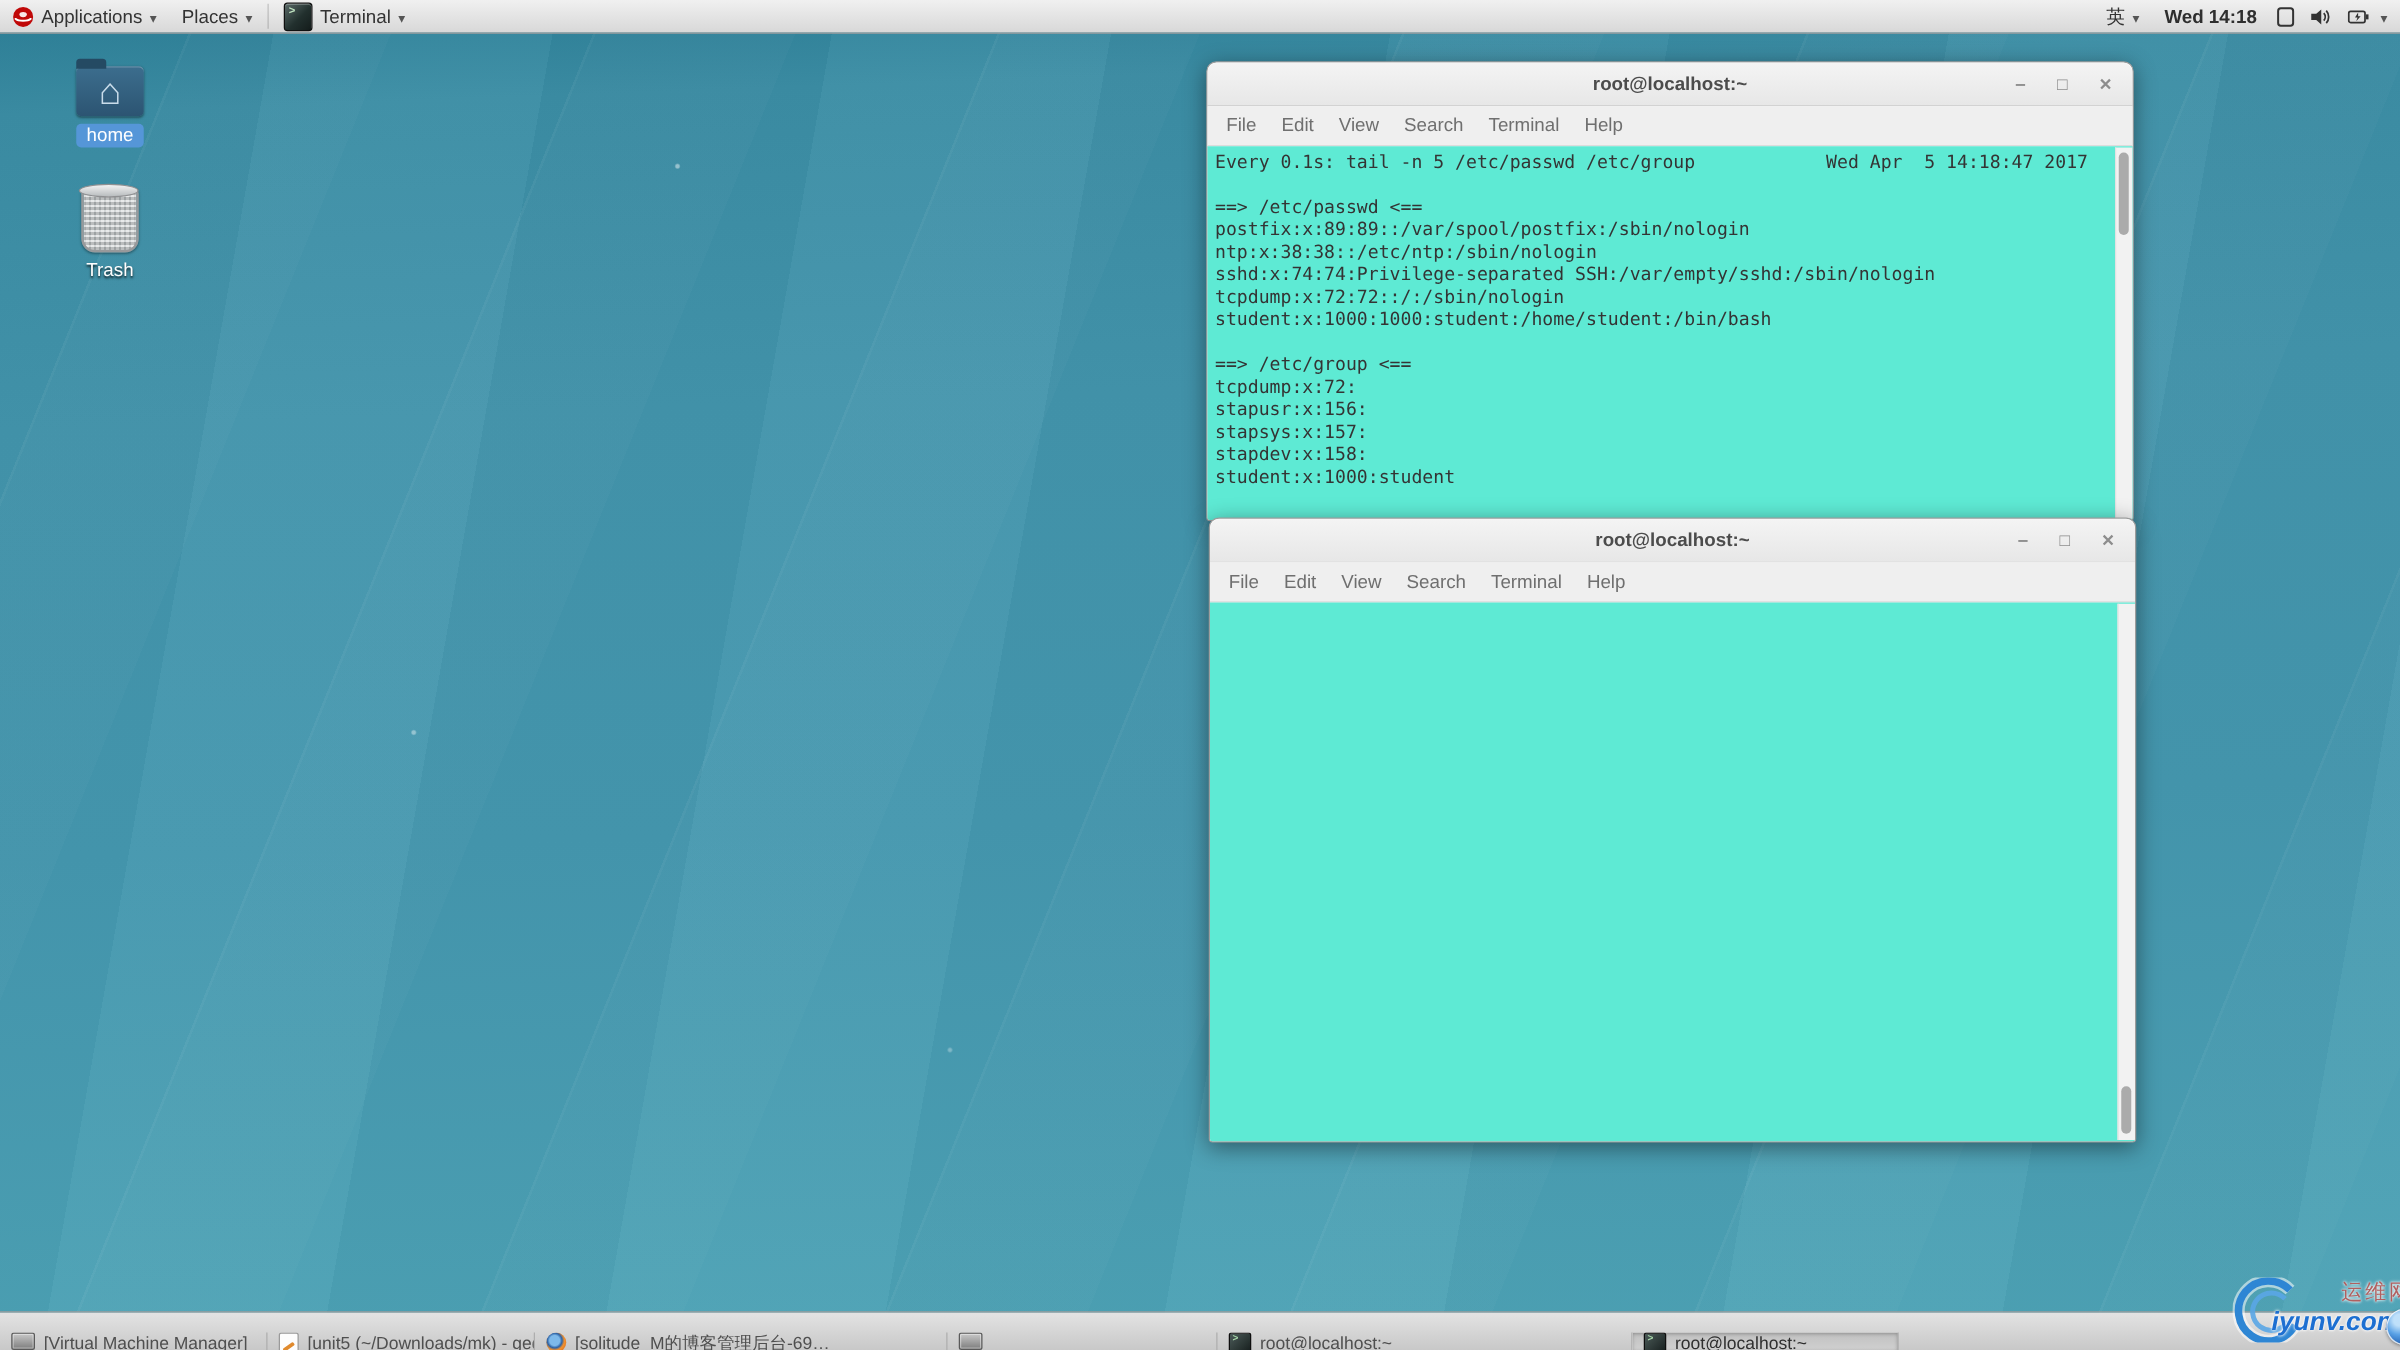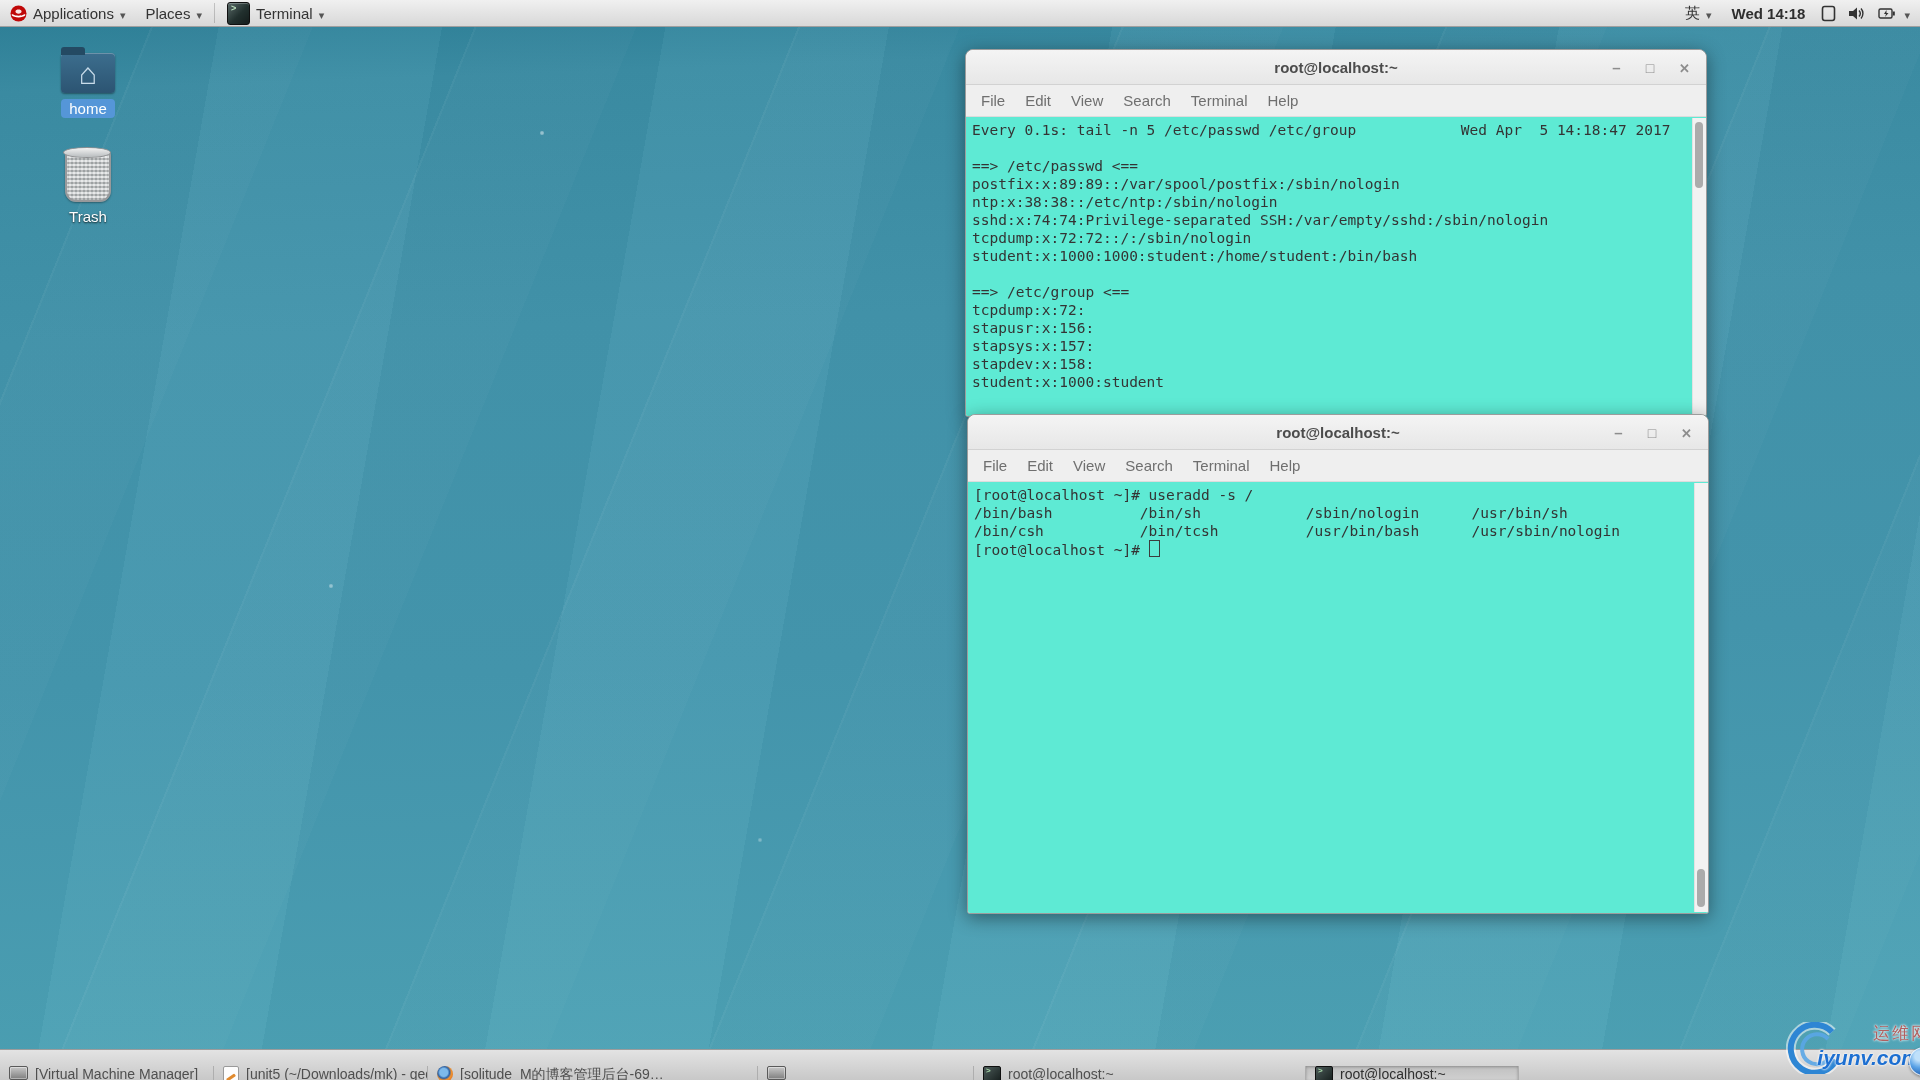--- a/index.html
+++ b/index.html
@@ -232,24 +232,20 @@
     </div>
     <div class="menubar">
         <span class="menu-item">File</span>
         <span class="menu-item">Edit</span>
         <span class="menu-item">View</span>
         <span class="menu-item">Search</span>
         <span class="menu-item">Terminal</span>
         <span class="menu-item">Help</span>
       </div>
     <div class="term-wrap">
-      <pre class="term"><span>[root@localhost ~]# useradd -s /
-/bin/bash          /bin/sh            /sbin/nologin      /usr/bin/sh
-/bin/csh           /bin/tcsh          /usr/bin/bash      /usr/sbin/nologin
-</span><span>[root@localhost ~]# </span><span class="cursor"></span></pre>
       <div class="scrollbar">
           <div class="sb-thumb"></div>
         </div>
     </div>
   </div>
 
   <div class="taskbar">
       <div class="task-btn" style="width: 214px;">
         <span class="tb-icon ic-vmm"></span>
         <span class="tb-label">[Virtual Machine Manager]</span>

